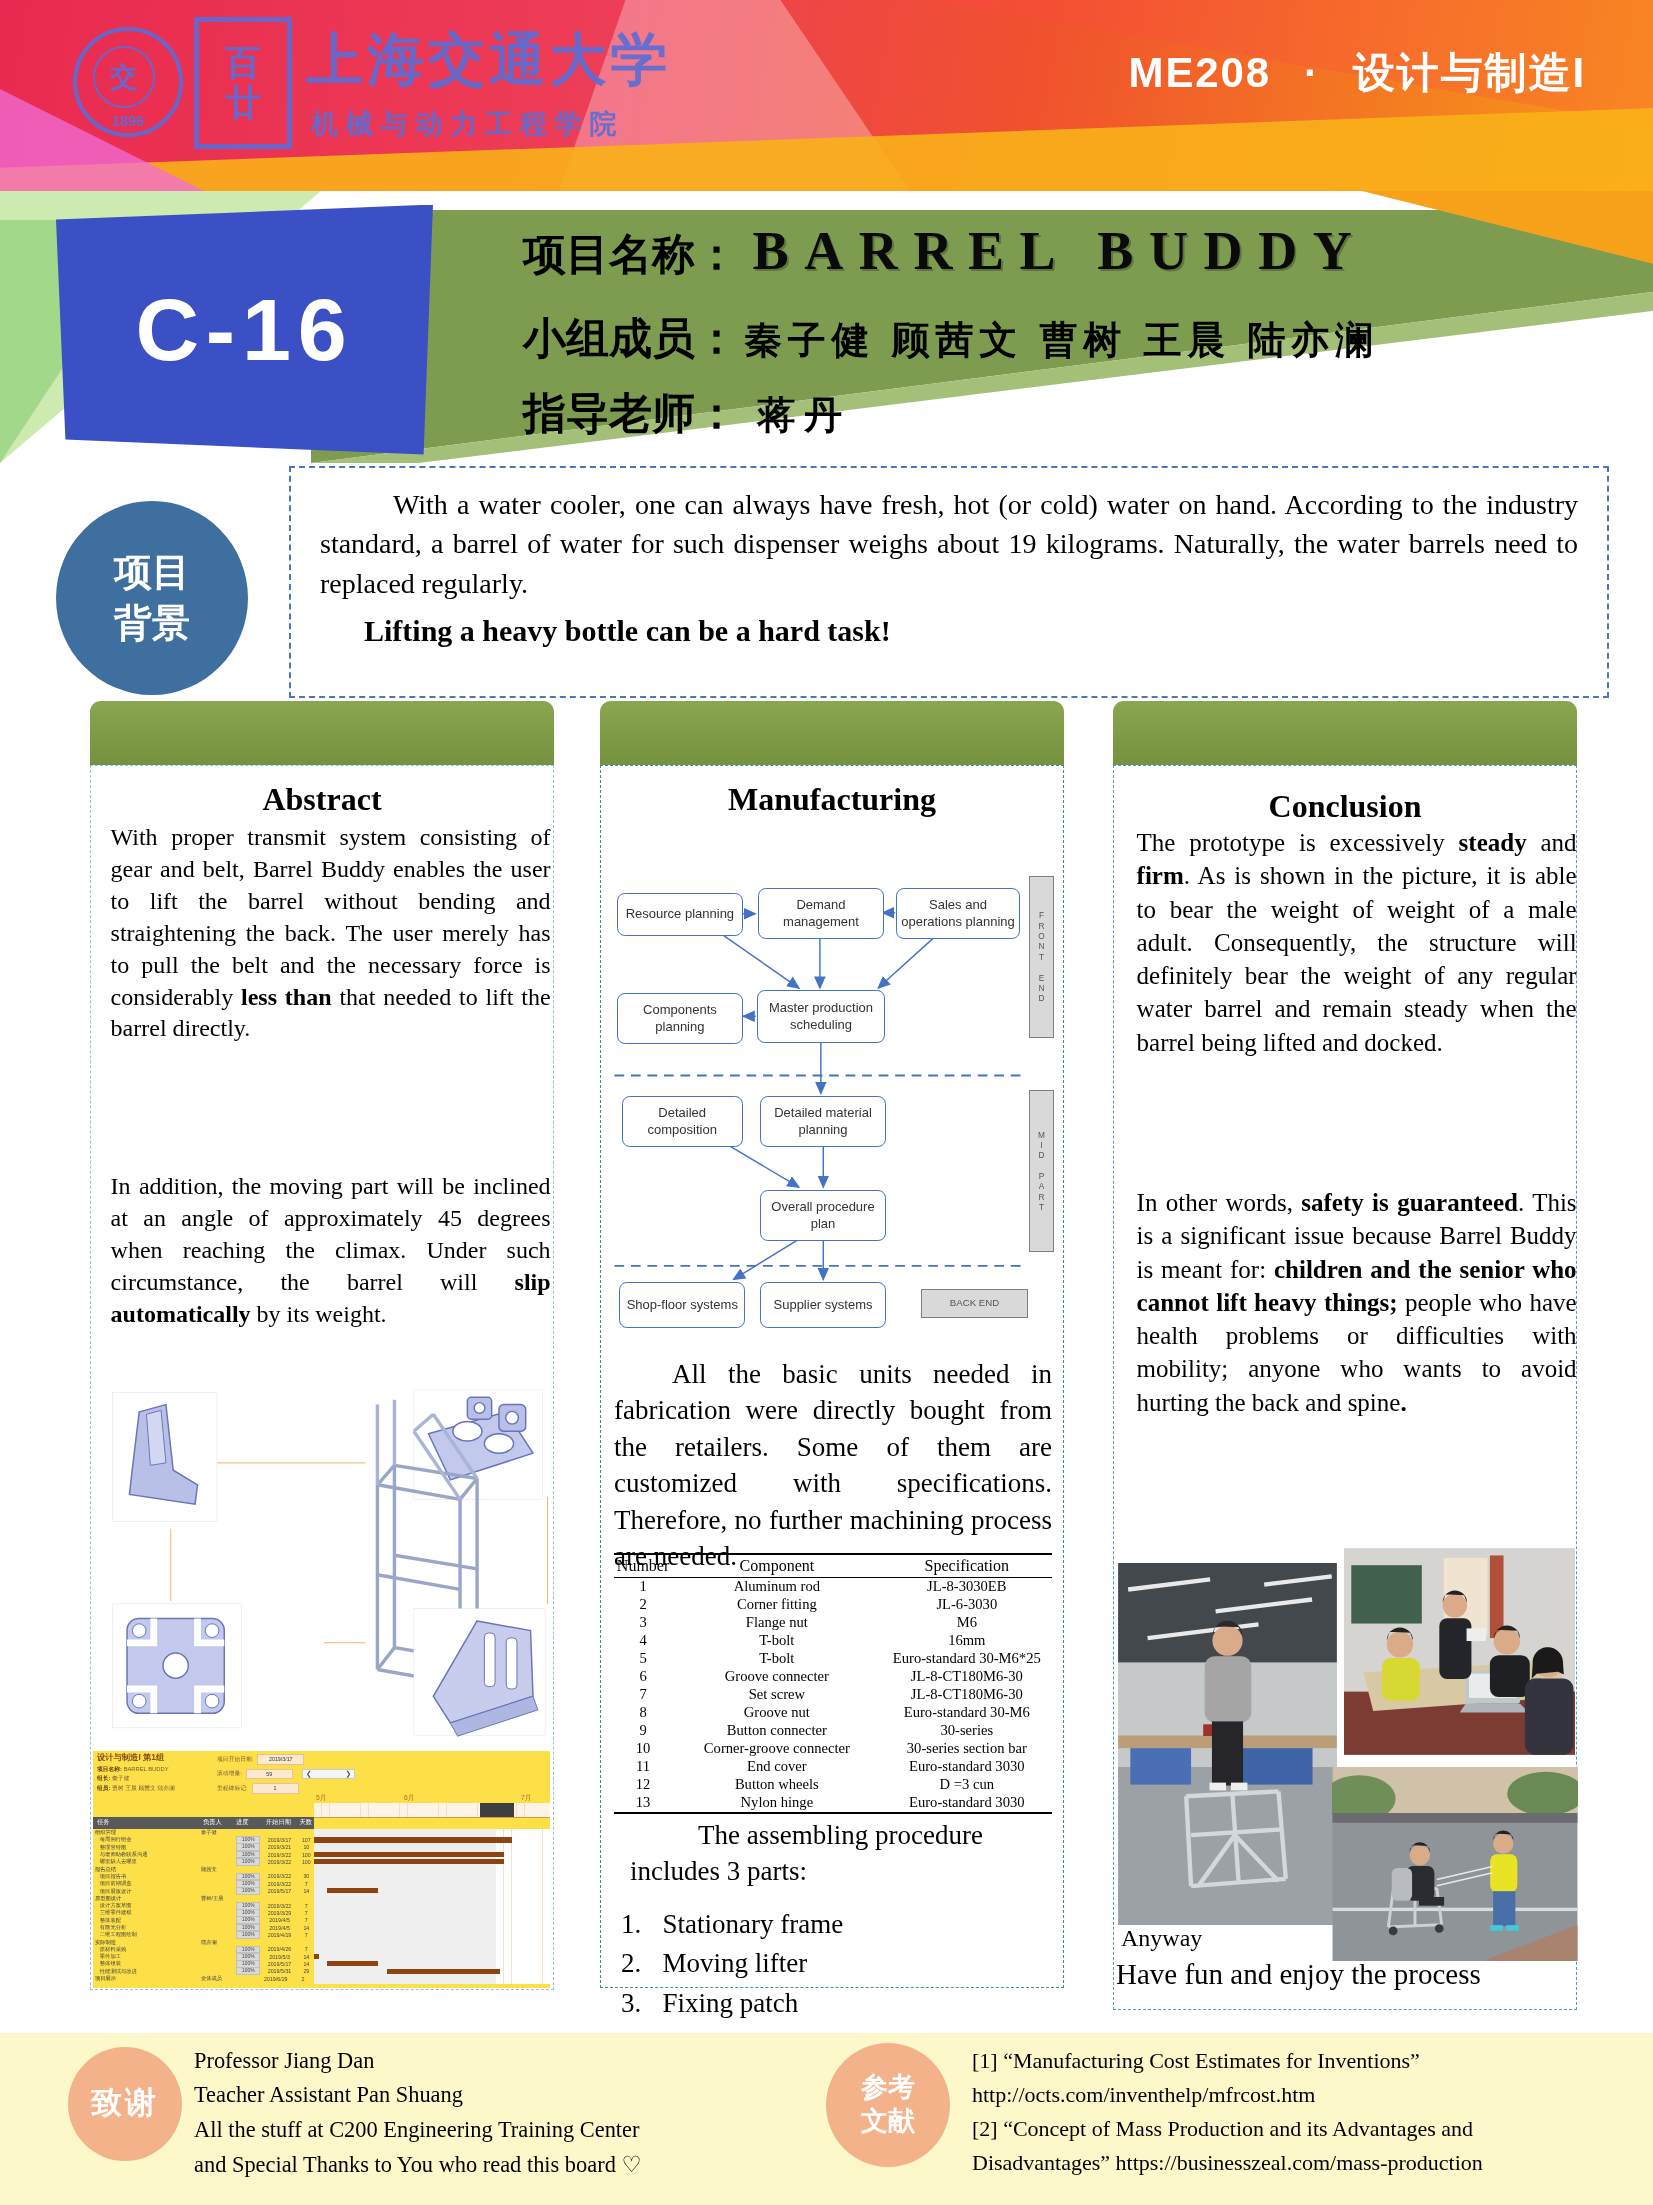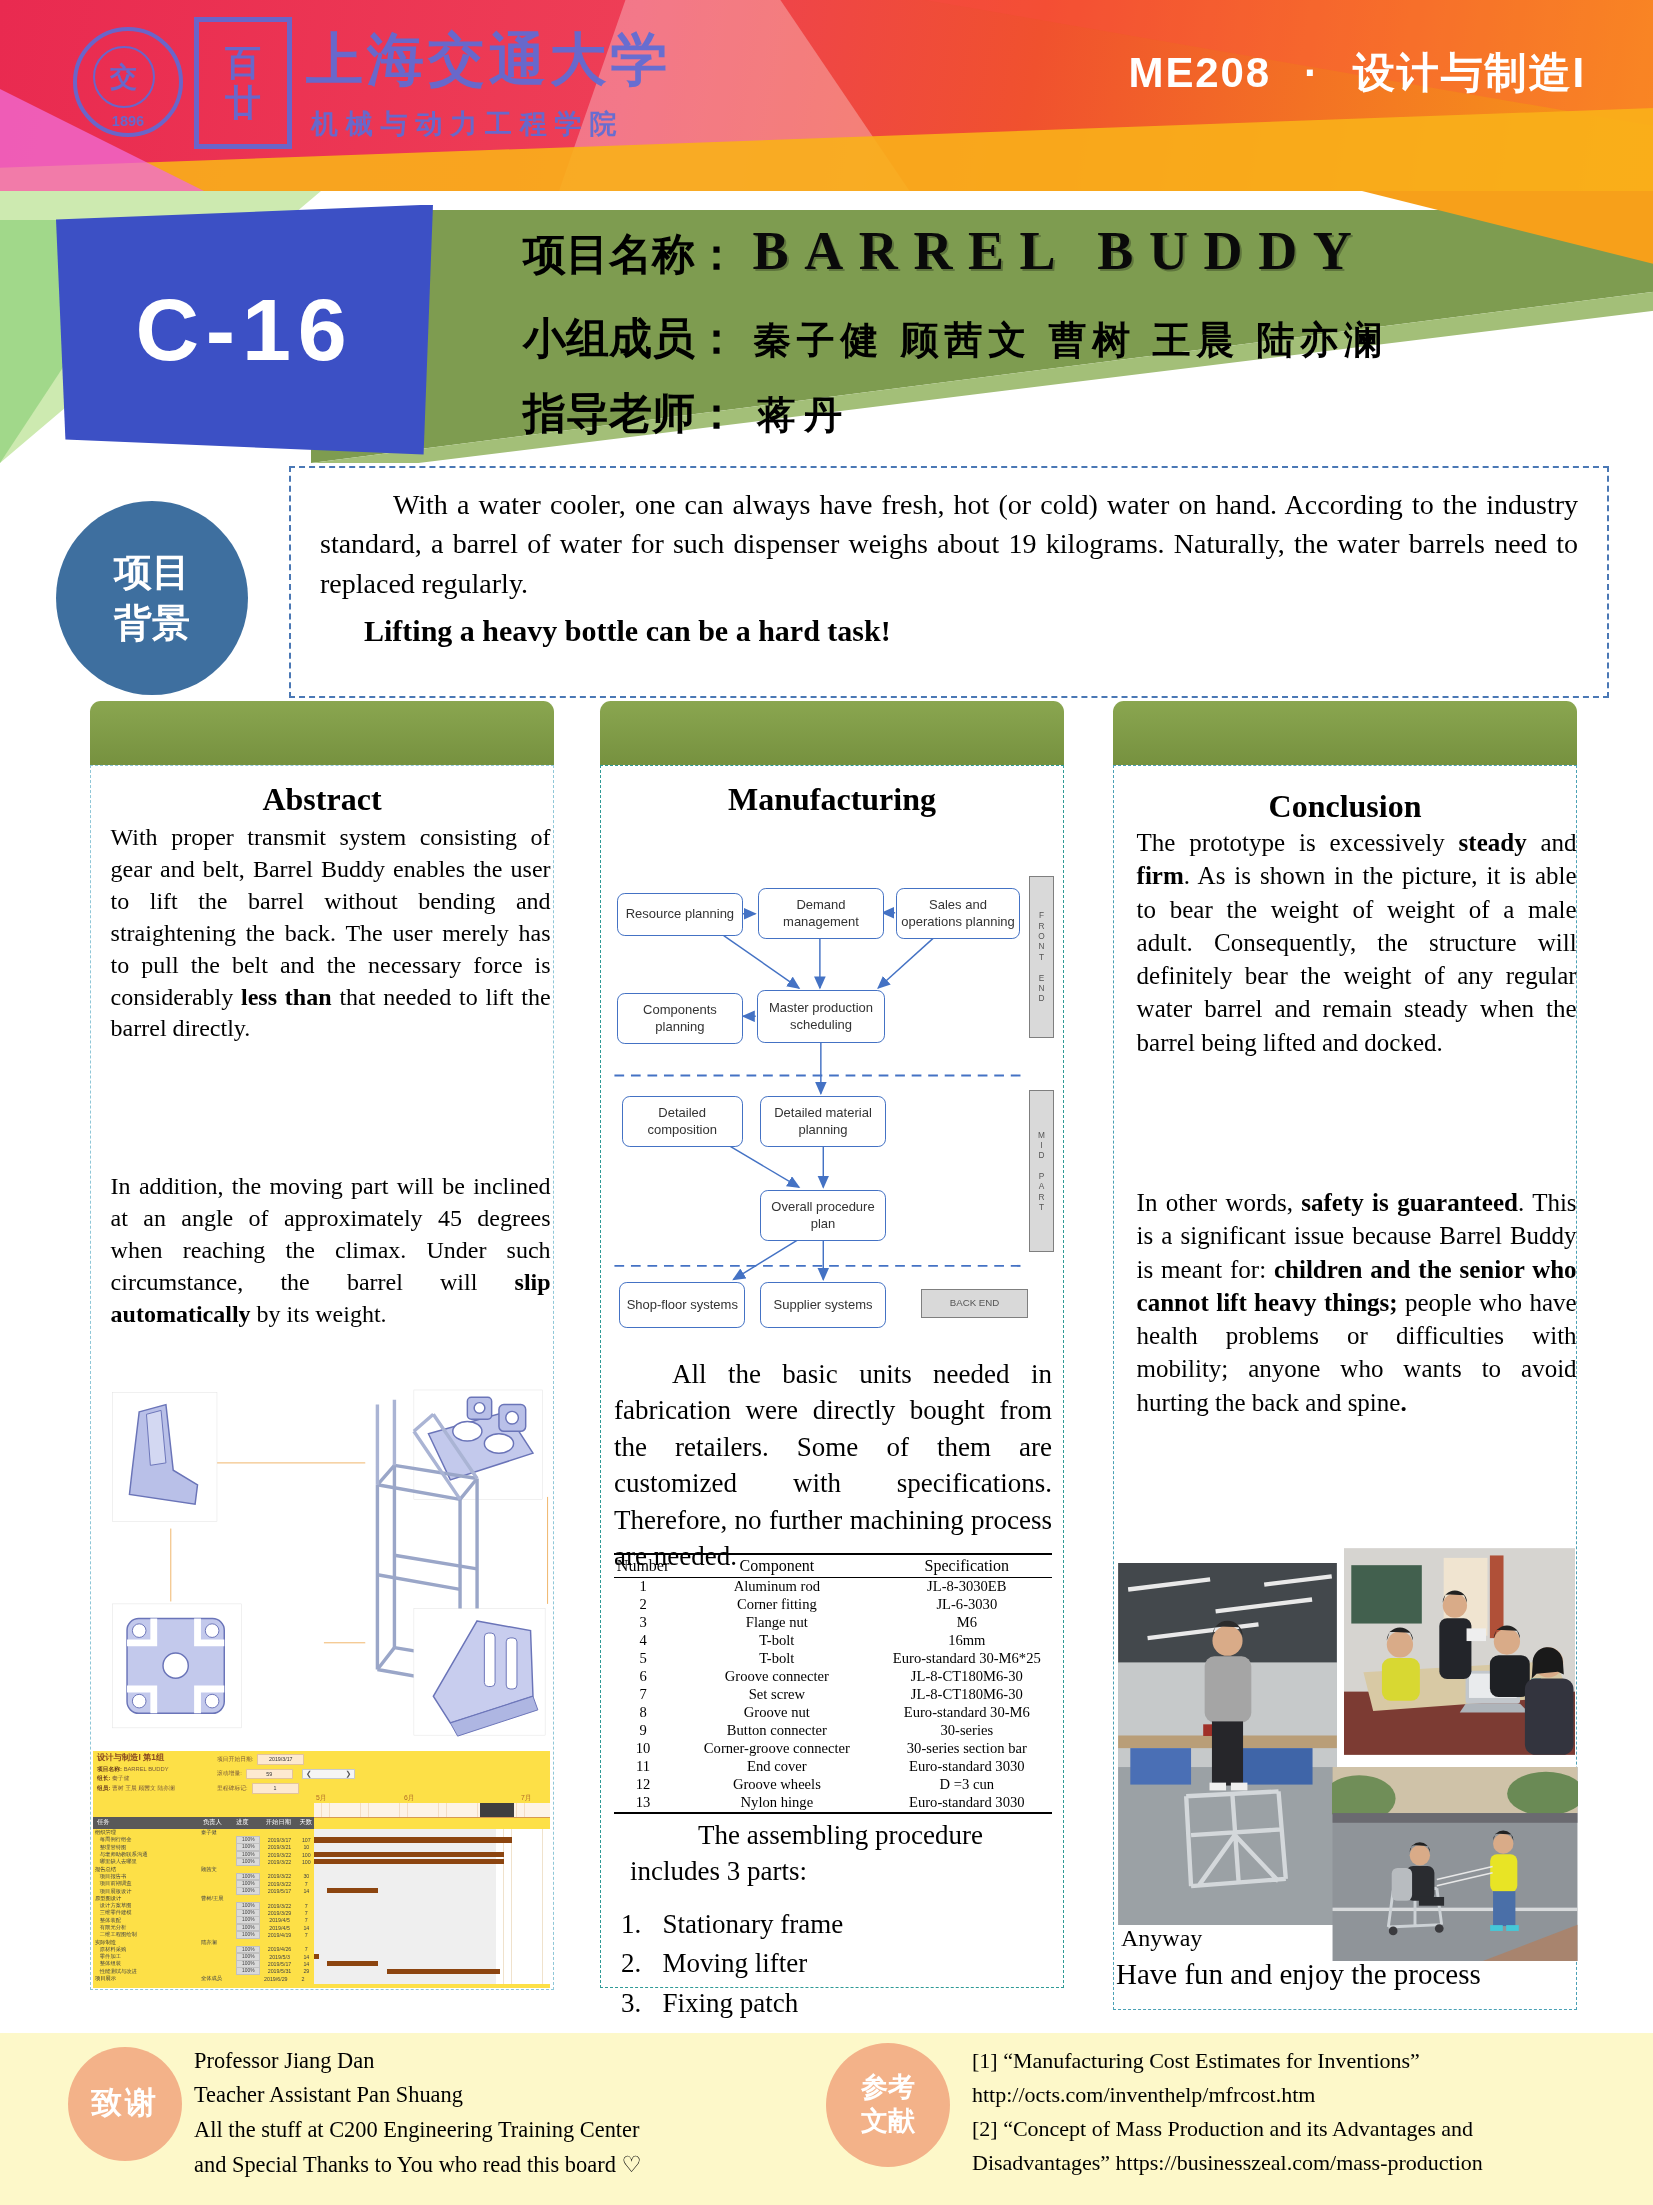--- a/index.html
+++ b/index.html
@@ -43,21 +43,21 @@
   .tz-orange{right:0;top:0;width:292px;height:73px;background:#f7a01a;clip-path:polygon(0 0,100% 0,100% 100%);}
   .c16{left:56px;top:13.6px;width:377px;height:250px;background:#3c50c5;
      clip-path:polygon(0 6%,100% 0,97.5% 100%,2.5% 94%);
      display:flex;align-items:center;justify-content:center;}
   .c16 span{color:#ffffff;font-size:88px;font-weight:bold;letter-spacing:6.8px;}
   .t-line1{left:523px;top:29px;}
   .t-label{font-size:43px;font-weight:bold;color:#000;}
   .t-name{font-family:"Liberation Serif",serif;font-weight:bold;font-size:54px;letter-spacing:15.6px;
      color:#0a0a0a;text-shadow:1.9px 1.9px 0 rgba(0,0,0,0.25);margin-left:14.6px;}
   .t-line2{left:523px;top:119px;}
-  .t-members{font-size:38px;font-weight:bold;letter-spacing:5.8px;margin-left:15px;}
+  .t-members{font-size:38px;font-weight:bold;letter-spacing:5.8px;margin-left:6px;}
   .t-line3{left:523px;top:194px;}
   .t-advisor{font-size:38px;font-weight:bold;letter-spacing:8.8px;margin-left:19.4px;}
 
   
   .bg-ellipse{left:56px;top:501px;width:192px;height:194px;border-radius:50%;background:#3e6f9f;
      display:flex;flex-direction:column;align-items:center;justify-content:center;color:#fff;
      font-size:38px;font-weight:bold;line-height:1.35;}
   .bg-box{left:289px;top:466px;width:1320px;height:232px;border:2.4px dashed #4a78b5;background:#fff;
      padding:16.5px 29px;box-sizing:border-box;}
   .bg-box p{margin:0;font-family:"Liberation Serif",serif;font-size:28px;line-height:1.42;
@@ -603,21 +603,21 @@
       <td style="width:209px">Corner-groove connecter</td>
       <td style="width:170px">30-series section bar</td>
     </tr>
       <tr>
       <td style="width:58px">11</td>
       <td style="width:209px">End cover</td>
       <td style="width:170px">Euro-standard 3030</td>
     </tr>
       <tr>
       <td style="width:58px">12</td>
-      <td style="width:209px">Groove wheels</td>
+      <td style="width:209px">Button wheels</td>
       <td style="width:170px">D =3 cun</td>
     </tr>
       <tr>
       <td style="width:58px">13</td>
       <td style="width:209px">Nylon hinge</td>
       <td style="width:170px">Euro-standard 3030</td>
     </tr>
     </tbody>
 </table>
 

